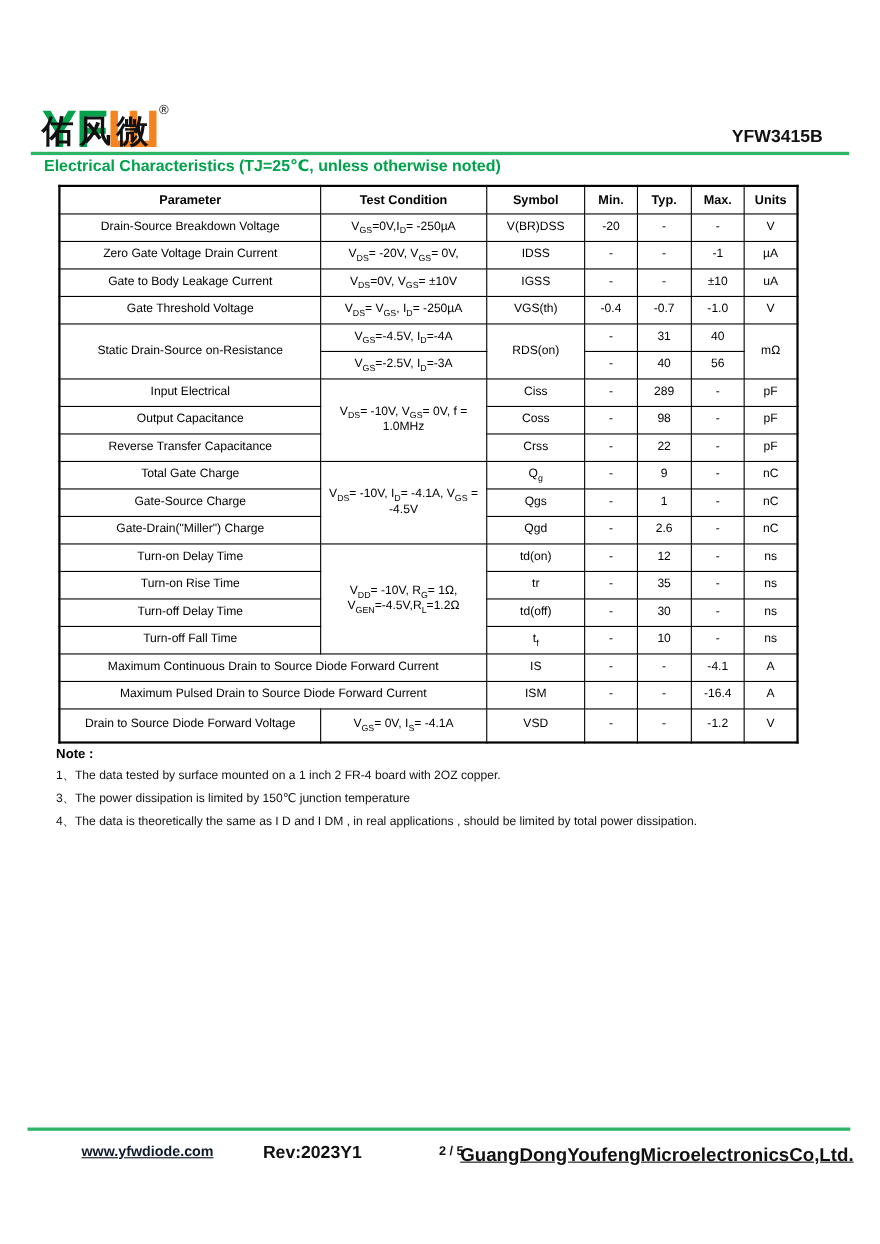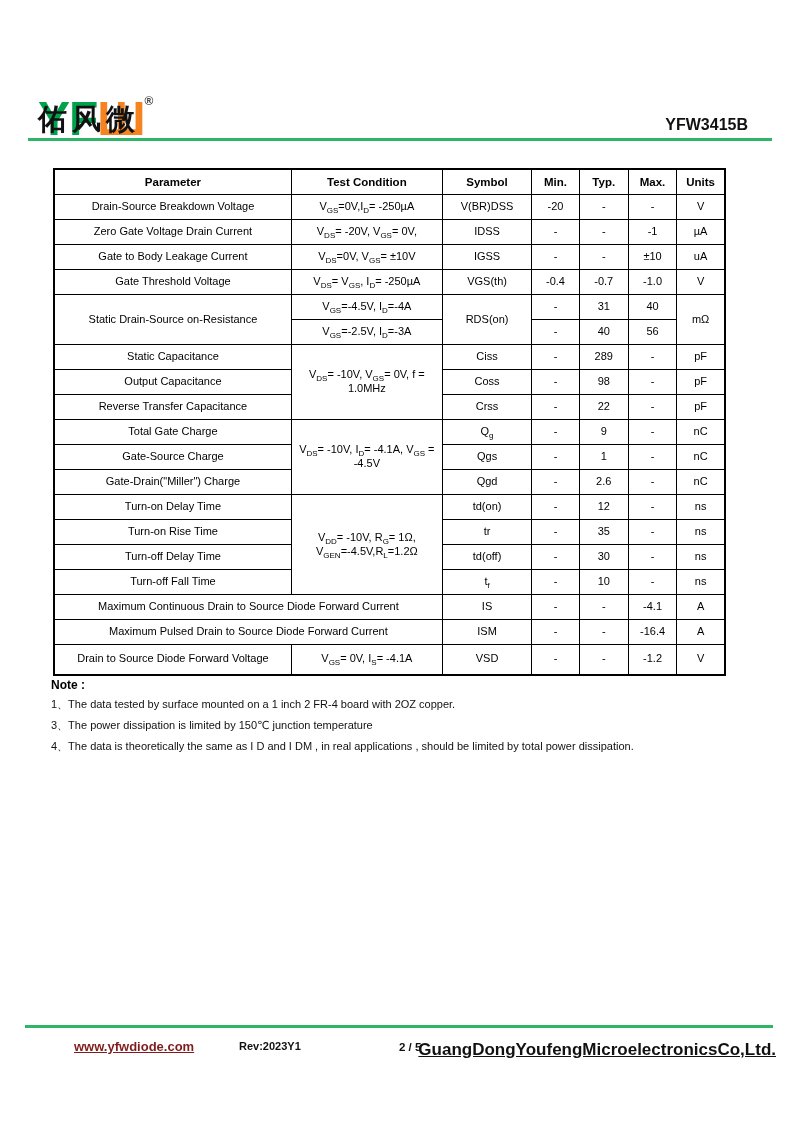--- a/index.html
+++ b/index.html
@@ -28,35 +28,36 @@
   sub { font-size:8px; line-height:0; }
 
   
   .notes { position:absolute; left:51px; top:678px; width:720px; }
   .note-title { font-size:12px; font-weight:bold; margin-bottom:5px; }
   .note-line { font-size:11px; margin-bottom:6px; color:#111; }
   .note-line.gap { margin-top:3px; }
 
   
   .rule-green-bottom { position:absolute; left:25px; top:1025px; width:748px; height:3px; background:#2EB568; }
-  .footer-link { position:absolute; left:74px; top:1039px; font-size:13px; font-weight:bold; color:#7f1d1d; text-decoration:underline; }
-  .footer-rev  { position:absolute; left:239px; top:1040px; font-size:11px; font-weight:bold; color:#111; }
+  .footer-link { position:absolute; left:74px; top:1039px; font-size:13px; font-weight:bold; color:#0f172a; text-decoration:underline; }
+  .footer-rev  { position:absolute; left:239px; top:1040px; font-size:16px; font-weight:bold; color:#111; }
   .footer-page { position:absolute; left:399px; top:1041px; font-size:11.5px; font-weight:bold; color:#111; }
   .footer-company { position:absolute; right:24px; top:1040px; font-size:17px; font-weight:bold; color:#111;text-decoration:underline; }
 </style>
 </head>
 <body>
 
 <div class="page">
 
   <div class="logo-text"><span class="logo-yf">YF</span><span class="logo-w">Ш</span><span class="logo-r">®</span></div>
   <div class="logo-cn">佑风微</div>
   <div class="part-number">YFW3415B</div>
   <div class="rule-green-top"></div>
 
+  <div class="section-title">Electrical Characteristics (TJ=25℃, unless otherwise noted)</div>
 
   <table class="ec">
     <colgroup>
       <col style="width:236px">
         <col style="width:150px">
         <col style="width:89px">
       <col style="width:47px">
         <col style="width:49px">
         <col style="width:48px">
         <col style="width:48px">
@@ -118,21 +119,21 @@
         <td>40</td>
         <td rowspan="2">mΩ</td>
       </tr>
       <tr>
         <td>V<sub>GS</sub>=-2.5V, I<sub>D</sub>=-3A</td>
         <td>-</td>
         <td>40</td>
         <td>56</td>
       </tr>
       <tr>
-        <td>Static Capacitance</td>
+        <td>Input Electrical</td>
         <td rowspan="3">V<sub>DS</sub>= -10V, V<sub>GS</sub>= 0V, f = 1.0MHz</td>
         <td>Ciss</td>
         <td>-</td>
         <td>289</td>
         <td>-</td>
         <td>pF</td>
       </tr>
       <tr>
         <td>Output Capacitance</td>
         <td>Coss</td>

